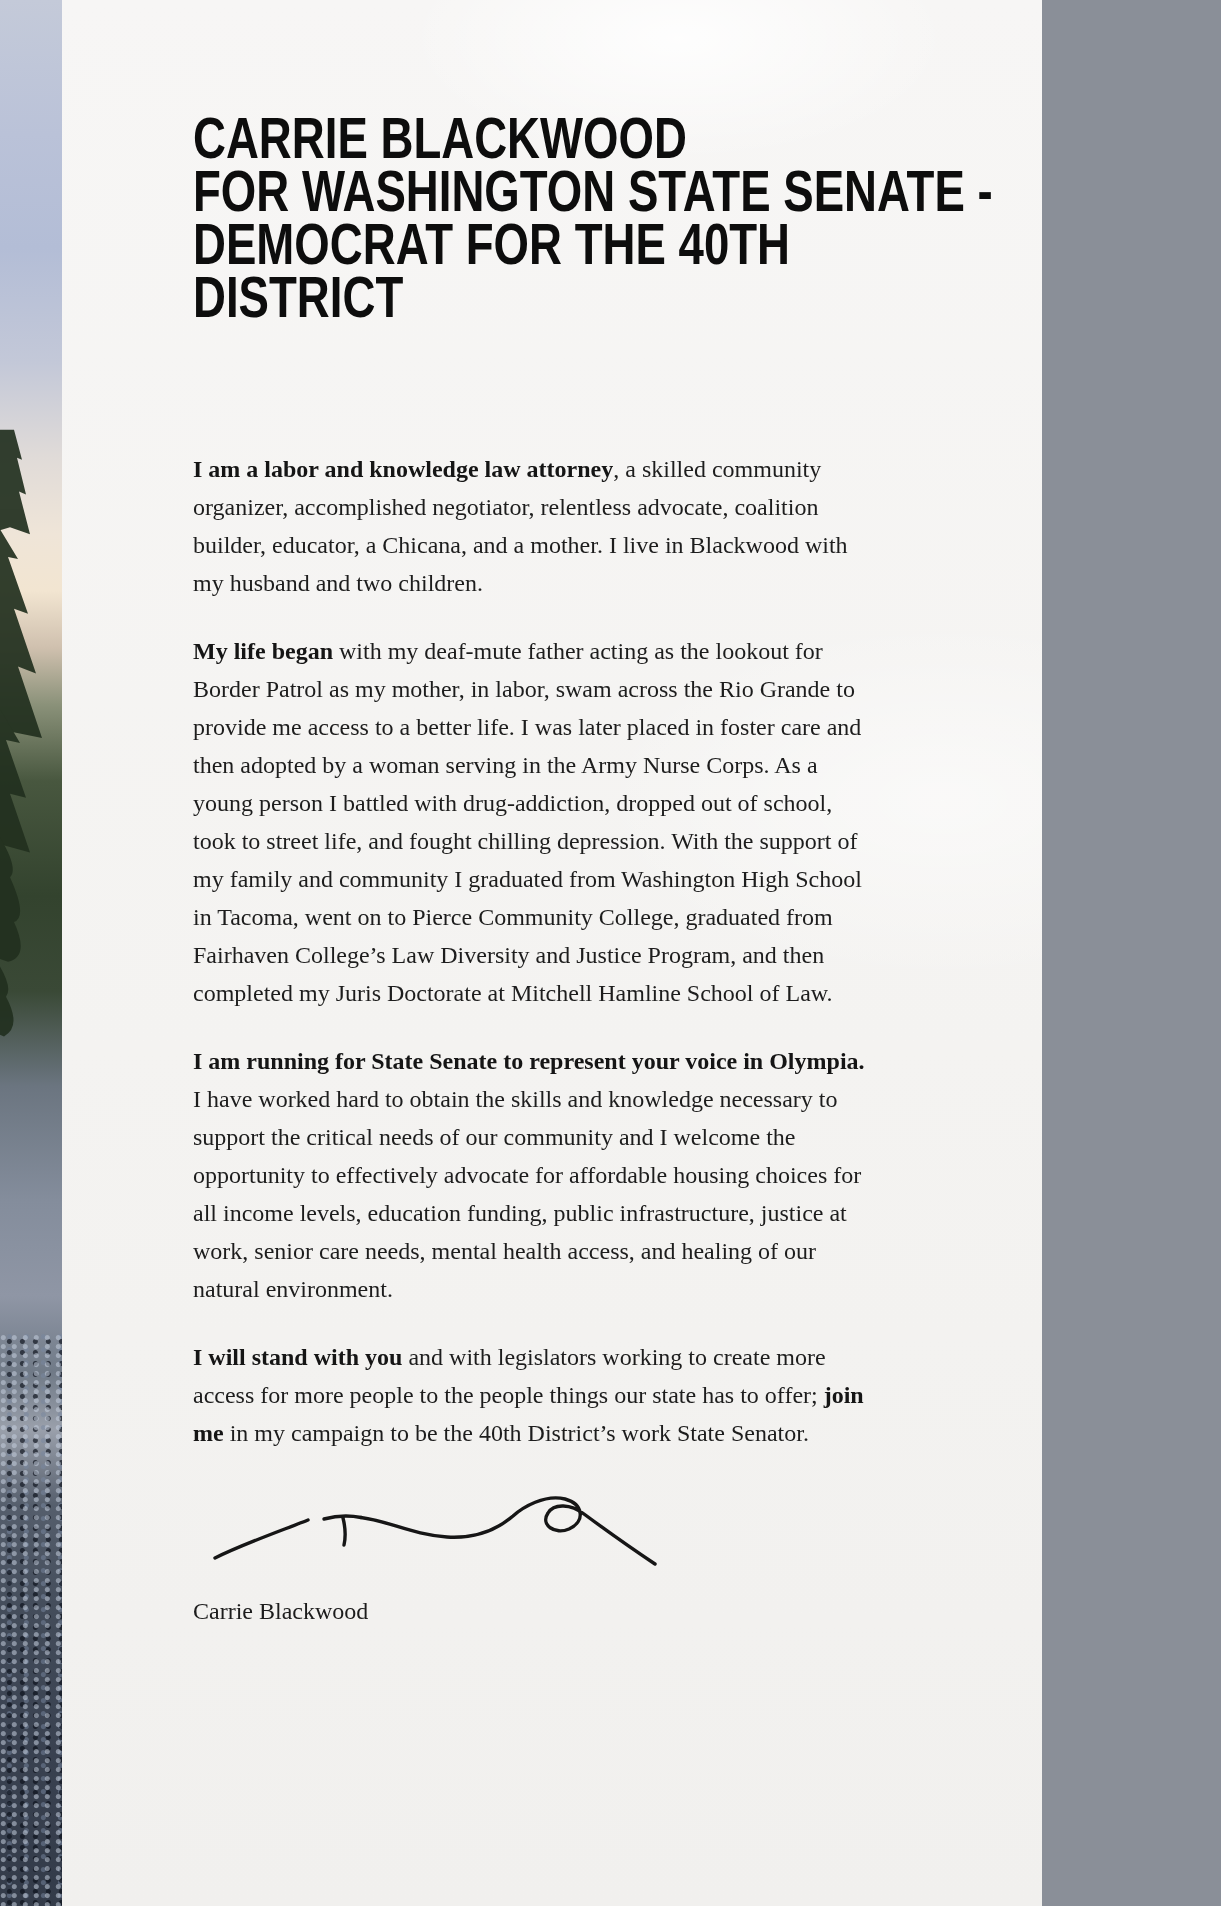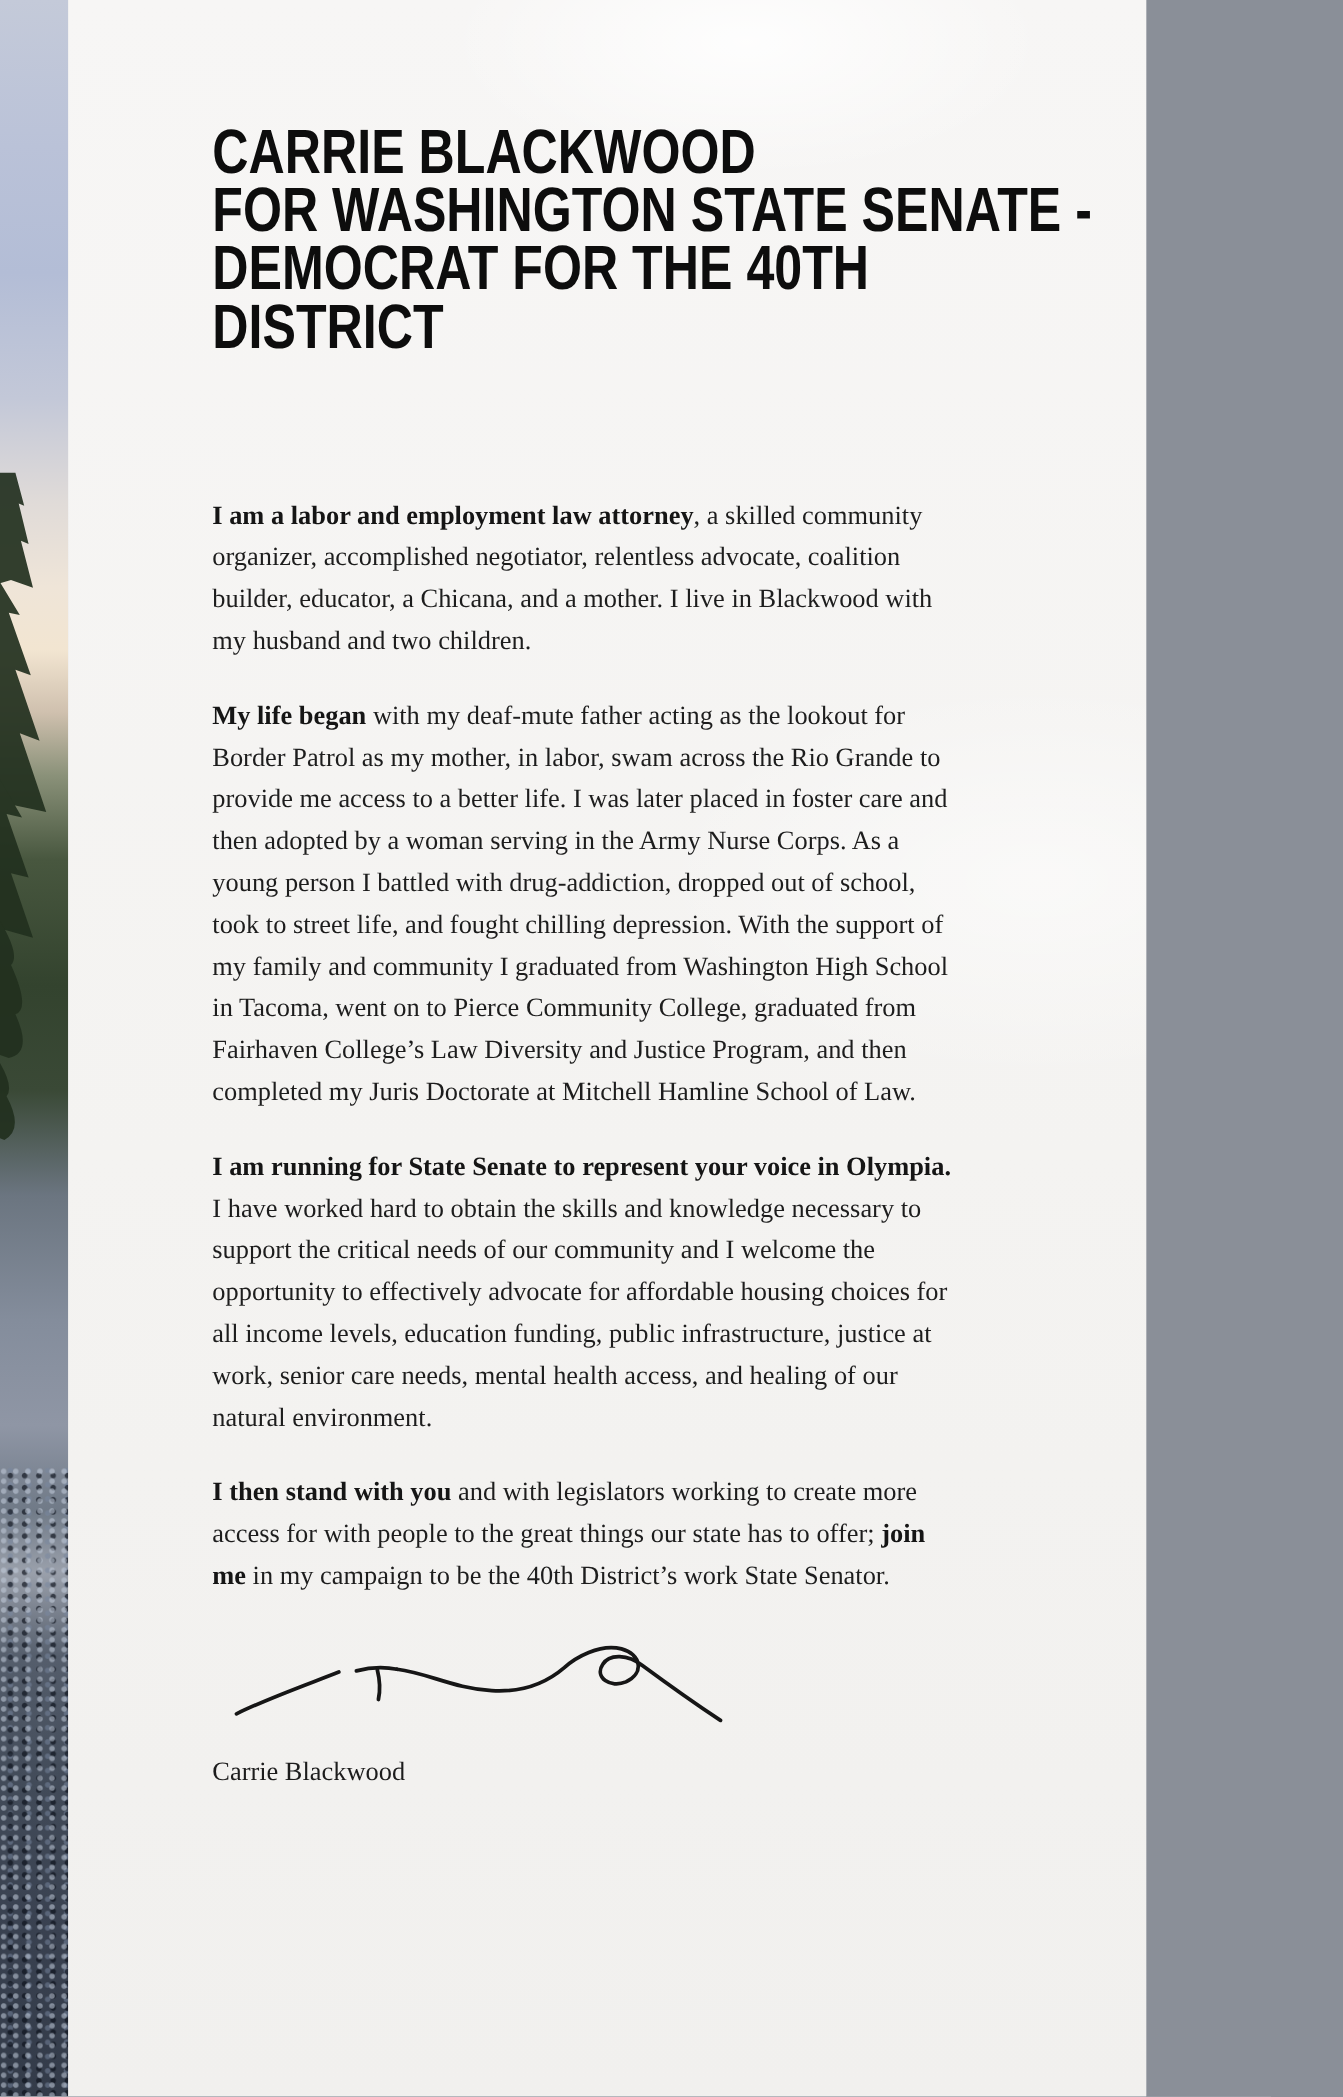--- a/index.html
+++ b/index.html
@@ -111,24 +111,24 @@
     <div class="content">
 
       <h1 class="title">
           <div class="title-line">CARRIE BLACKWOOD</div>
           <div class="title-line">FOR WASHINGTON STATE SENATE -</div>
           <div class="title-line">DEMOCRAT FOR THE 40TH</div>
           <div class="title-line">DISTRICT</div>
         </h1>
 
       <div class="article">
-          <p><strong>I am a labor and employment law attorney</strong><span>, a skilled community organizer, accomplished negotiator, relentless advocate, coalition builder, educator, a Chicana, and a mother. I live in Blackwood with my husband and two children.</span></p>
+          <p><strong>I am a labor and knowledge law attorney</strong><span>, a skilled community organizer, accomplished negotiator, relentless advocate, coalition builder, educator, a Chicana, and a mother. I live in Blackwood with my husband and two children.</span></p>
           <p><strong>My life began</strong><span> with my deaf-mute father acting as the lookout for Border Patrol as my mother, in labor, swam across the Rio Grande to provide me access to a better life. I was later placed in foster care and then adopted by a woman serving in the Army Nurse Corps. As a young person I battled with drug-addiction, dropped out of school, took to street life, and fought chilling depression. With the support of my family and community I graduated from Washington High School in Tacoma, went on to Pierce Community College, graduated from Fairhaven College’s Law Diversity and Justice Program, and then completed my Juris Doctorate at Mitchell Hamline School of Law.</span></p>
           <p><strong>I am running for State Senate to represent your voice in Olympia.</strong><span> I have worked hard to obtain the skills and knowledge necessary to support the critical needs of our community and I welcome the opportunity to effectively advocate for affordable housing choices for all income levels, education funding, public infrastructure, justice at work, senior care needs, mental health access, and healing of our natural environment.</span></p>
-          <p><strong>I then stand with you</strong><span> and with legislators working to create more access for with people to the great things our state has to offer; </span><strong>join me</strong><span> in my campaign to be the 40th District’s work State Senator.</span></p>
+          <p><strong>I will stand with you</strong><span> and with legislators working to create more access for more people to the people things our state has to offer; </span><strong>join me</strong><span> in my campaign to be the 40th District’s work State Senator.</span></p>
         </div>
 
       <svg class="signature" width="450" height="90" viewBox="0 0 450 90" aria-hidden="true">
         <g fill="none" stroke="#161616" stroke-width="3.4" stroke-linecap="round">
           <path d="M4,74 C32,60 72,46 97,36"></path>
           <path d="M113,35 C126,31.5 140,31.5 150,33.5"></path>
           <path d="M132,34 C134,42 135,52 133,61"></path>
           <path d="M150,33.5 C178,37 202,51 236,53 C268,55 288,44 302,32
                    C312,23 334,10 354,15 C372,20 375,37 358,45
                    C344,51 329,41 337,29 C343,19 360,20 373,30

